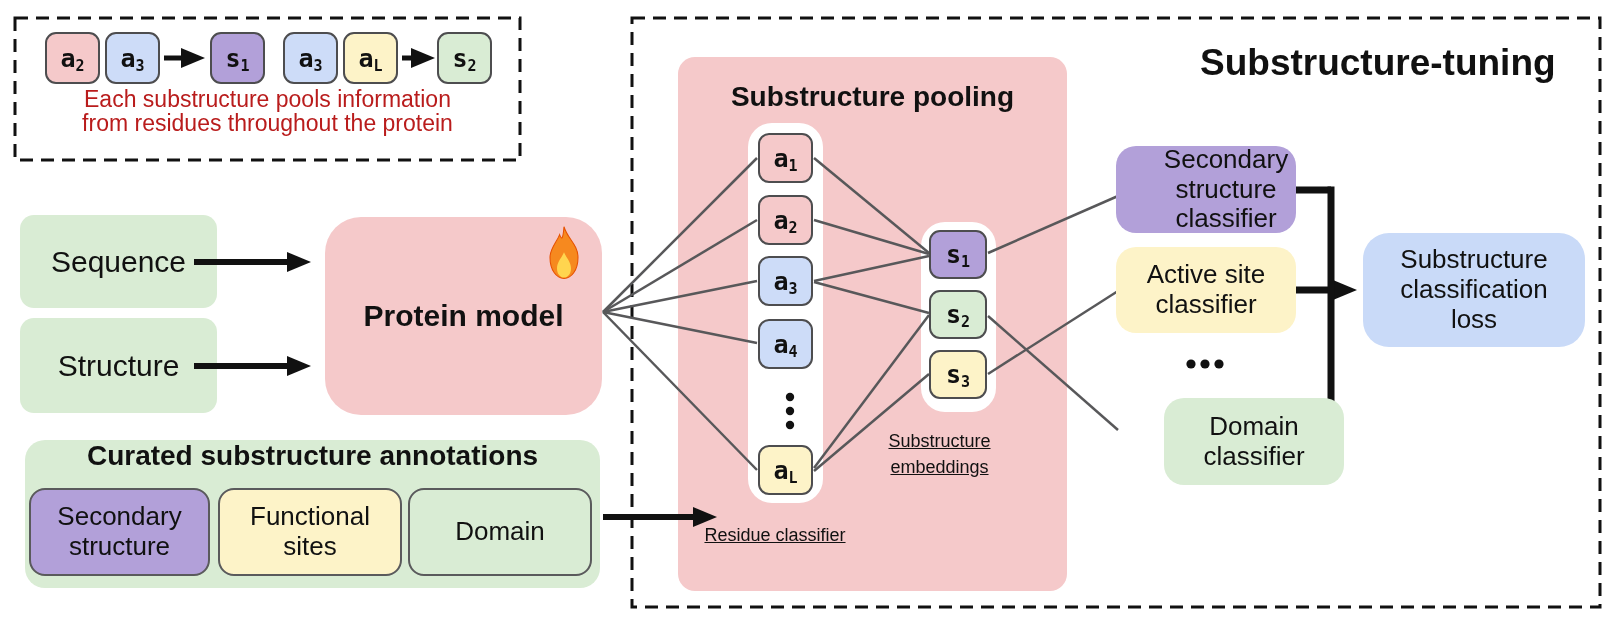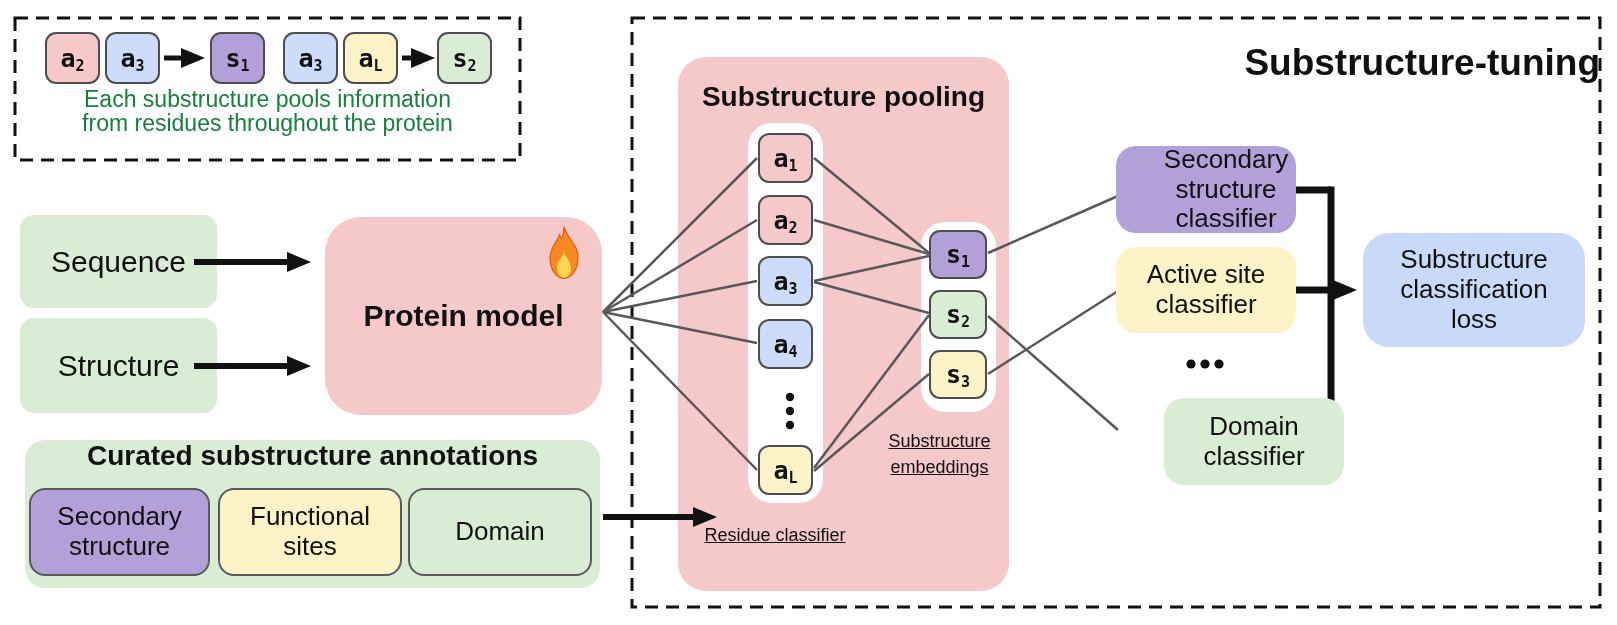--- a/index.html
+++ b/index.html
@@ -17,21 +17,21 @@
   .token{width:55px;height:52px;border:2.5px solid #4d4d4f;border-radius:11px;
          display:flex;align-items:center;justify-content:center;
          font-family:"DejaVu Sans Mono",monospace;font-weight:bold;font-size:25px;line-height:1;}
   .token .sub{font-size:15px;transform:translateY(8px);}
   .bigbox{border-radius:14px;}
   .annbox{border:2.5px solid #5a5a5c;border-radius:16px;font-size:26px;line-height:1.15;}
   .clsbox{border-radius:20px;font-size:26px;line-height:1.14;}
   .lines{position:absolute;left:0;top:0;z-index:5;}
   .bg{z-index:1;}
   .fg{z-index:10;}
-  .caption{color:#15803d;font-size:23px;line-height:24px;text-align:center;}
+  .caption{color:#b91c1c;font-size:23px;line-height:24px;text-align:center;}
   .poolTitle{font-weight:bold;font-size:28px;text-align:center;}
   .embLabel{font-size:18px;line-height:26px;text-align:center;text-decoration:underline;}
 </style>
 </head>
 <body>
 
 <div class="canvas">
 
   <div class="abs bg bigbox fill-green flex" style="left:20px;top:215px;width:197px;height:93px;font-size:30px;">
     <span>Sequence</span>
@@ -56,21 +56,21 @@
   <div class="abs bg annbox fill-purple flex" style="left:29px;top:488px;width:181px;height:88px;">
     <span>Secondary structure</span>
   </div>
   <div class="abs bg annbox fill-yellow flex" style="left:218px;top:488px;width:184px;height:88px;">
     <span>Functional sites</span>
   </div>
   <div class="abs bg annbox fill-green flex" style="left:408px;top:488px;width:184px;height:88px;">
     <span>Domain</span>
   </div>
 
-  <div class="abs bg fill-pink" style="left:678px;top:57px;width:331px;height:534px;border-radius:28px;">
+  <div class="abs bg fill-pink" style="left:678px;top:57px;width:389px;height:534px;border-radius:17px;">
     <div class="abs poolTitle" style="left:0;right:0;top:24px;">Substructure pooling</div>
     <div class="abs embLabel" style="left:22px;top:465px;width:150px;">Residue classifier</div>
     <div class="abs embLabel" style="left:179px;top:371px;width:165px;">Substructure embeddings</div>
   </div>
 
   <div class="abs bg fill-white" style="left:748px;top:123px;width:75px;height:380px;border-radius:24px;"></div>
   <div class="abs bg fill-white" style="left:921px;top:222px;width:75px;height:190px;border-radius:24px;"></div>
 
   <svg class="lines" width="1617" height="625" viewBox="0 0 1617 625">
     <defs>
@@ -193,21 +193,21 @@
   </div>
   <div class="abs fg token fill-green" style="left:929px;top:290px;width:58px;height:49px;">
     <span>s</span>
       <span class="sub">2</span>
   </div>
   <div class="abs fg token fill-yellow" style="left:929px;top:350px;width:58px;height:49px;">
     <span>s</span>
       <span class="sub">3</span>
   </div>
 
-  <div class="abs fg" style="left:1200px;top:42px;width:400px;text-align:right;font-weight:bold;font-size:37px;">Substructure-tuning</div>
+  <div class="abs fg" style="left:1200px;top:42px;width:400px;text-align:left;font-weight:bold;font-size:37px;">Substructure-tuning</div>
 
   <div class="abs fg clsbox fill-purple flex" style="left:1116px;top:146px;width:180px;height:87px;padding-left:40px;">
     <span style="display:inline-block;width:150px;">Secondary structure classifier</span>
   </div>
   <div class="abs fg clsbox fill-yellow flex" style="left:1116px;top:247px;width:180px;height:86px;">
     <span style="display:inline-block;width:150px;">Active site classifier</span>
   </div>
   <div class="abs fg clsbox fill-green flex" style="left:1116px;top:398px;width:180px;height:87px;margin-left:48px;">
     <span style="display:inline-block;width:150px;">Domain classifier</span>
   </div>

